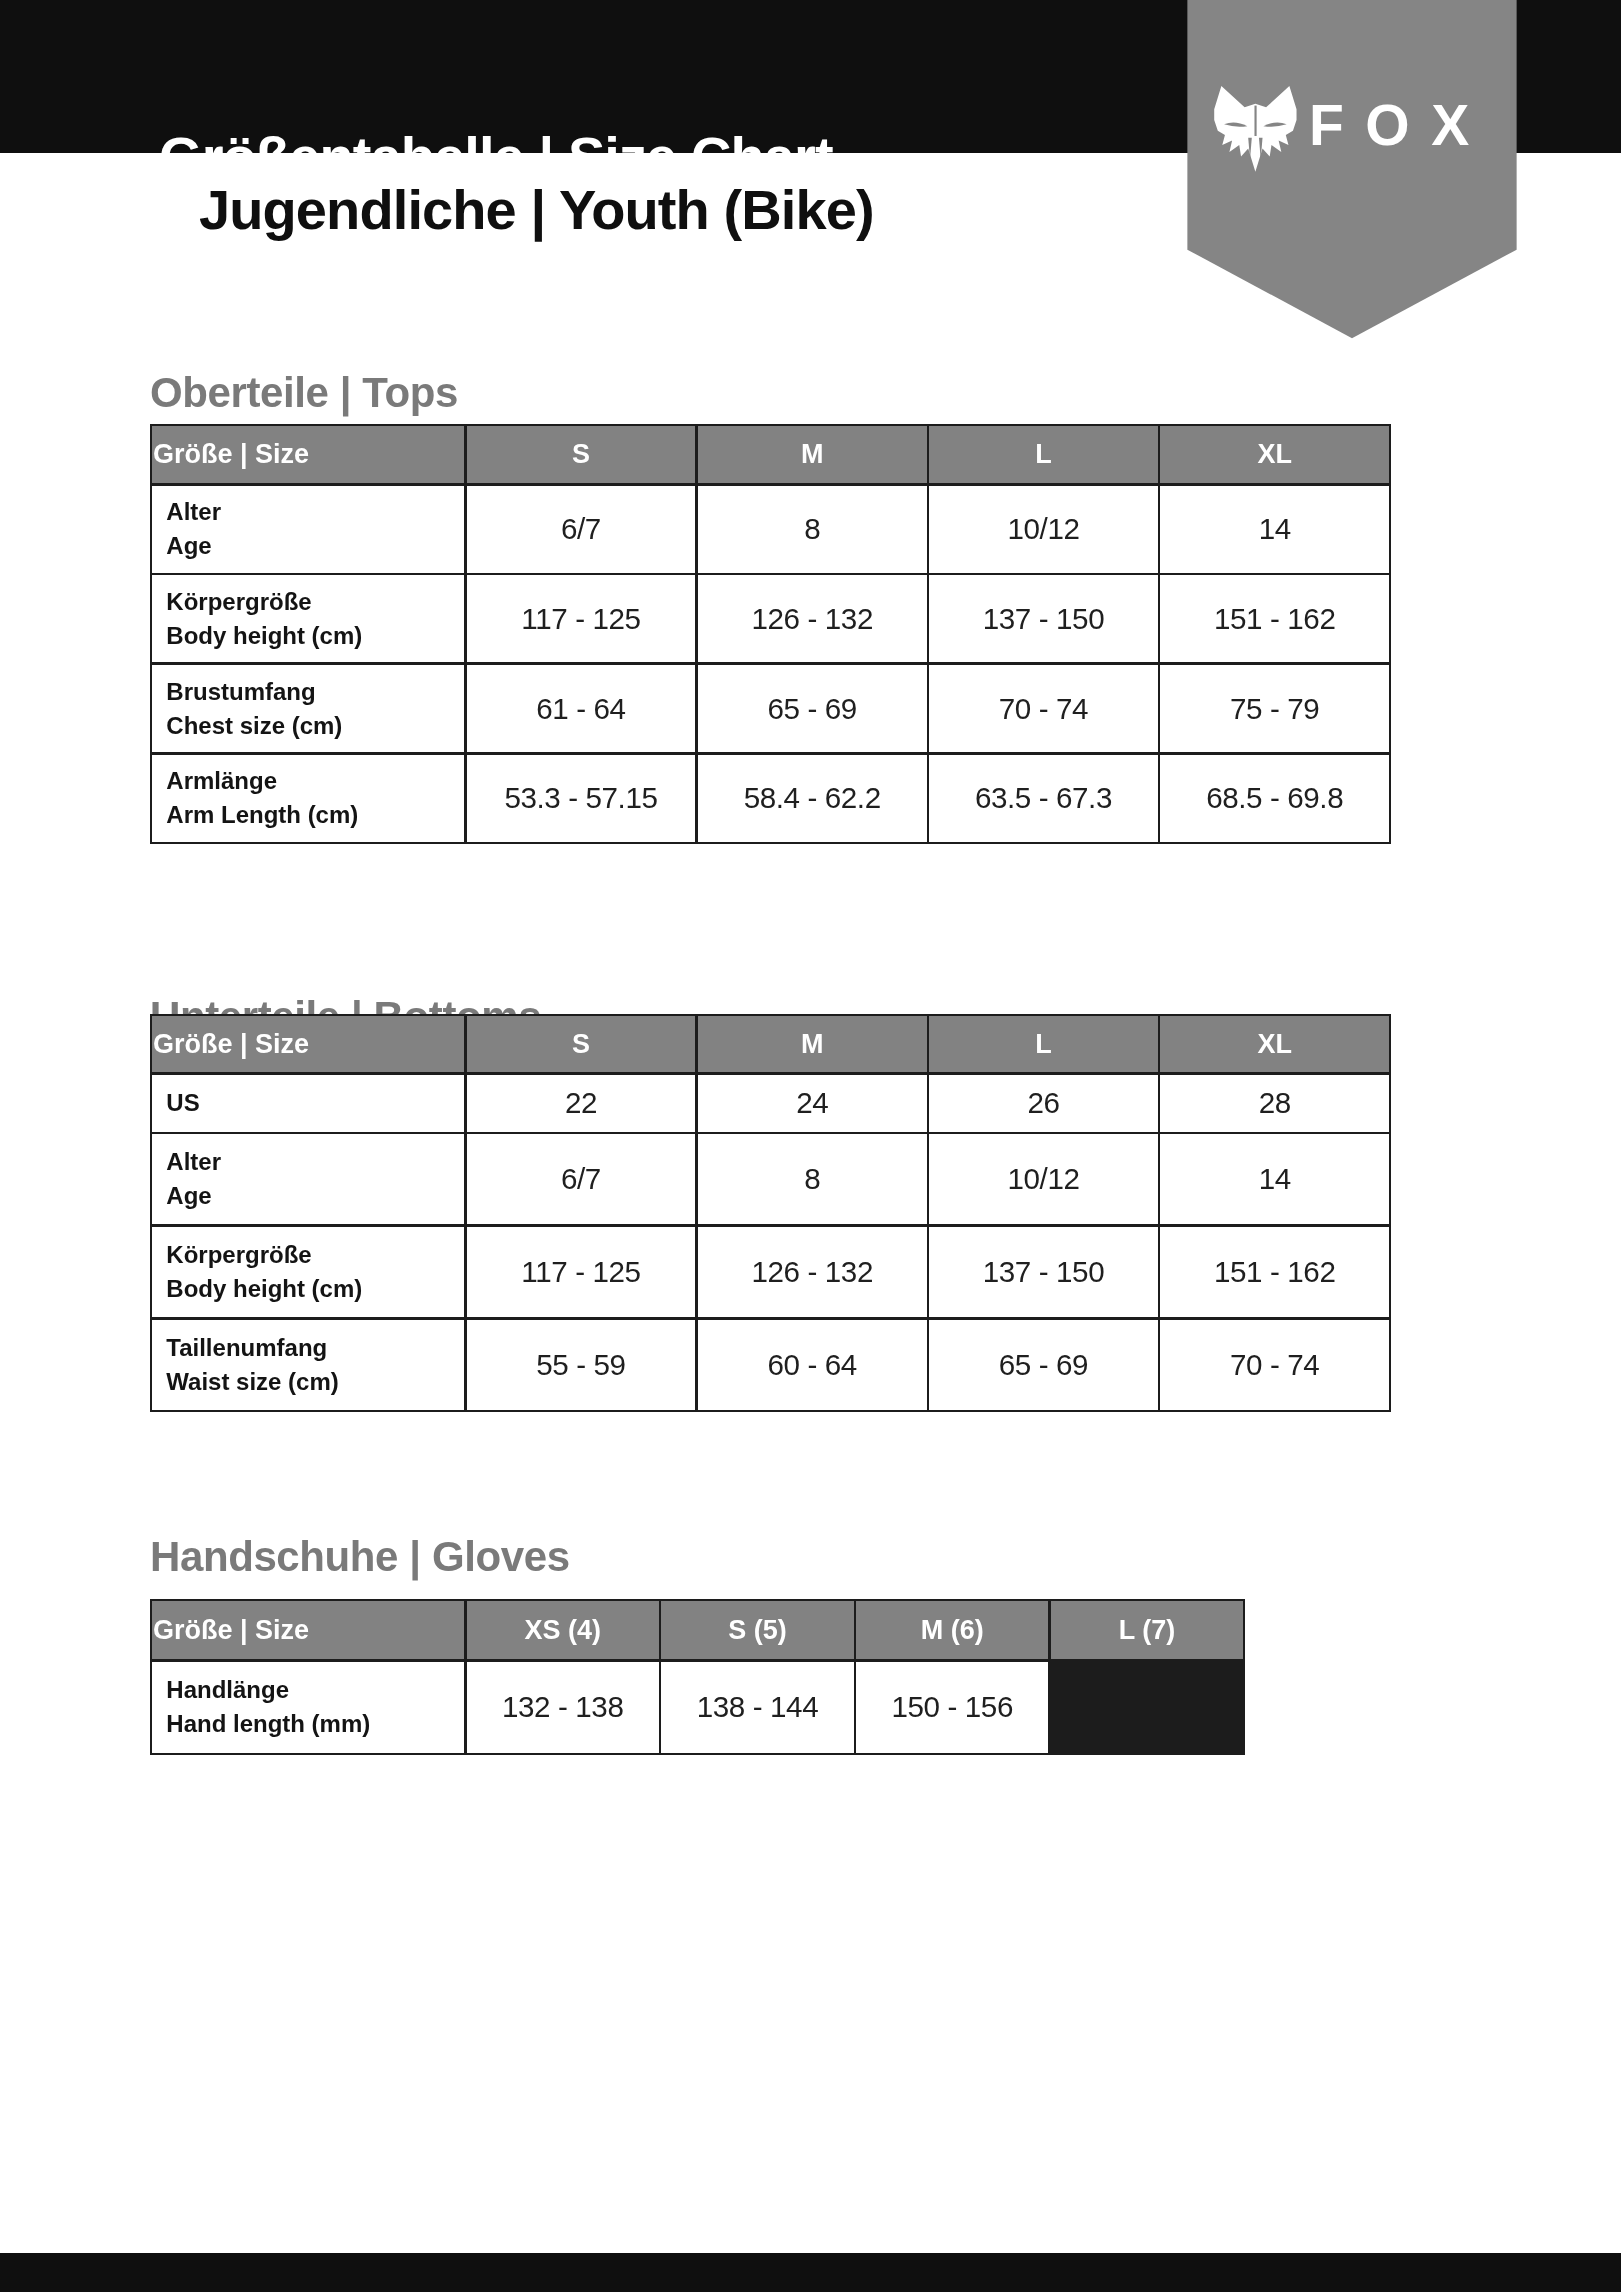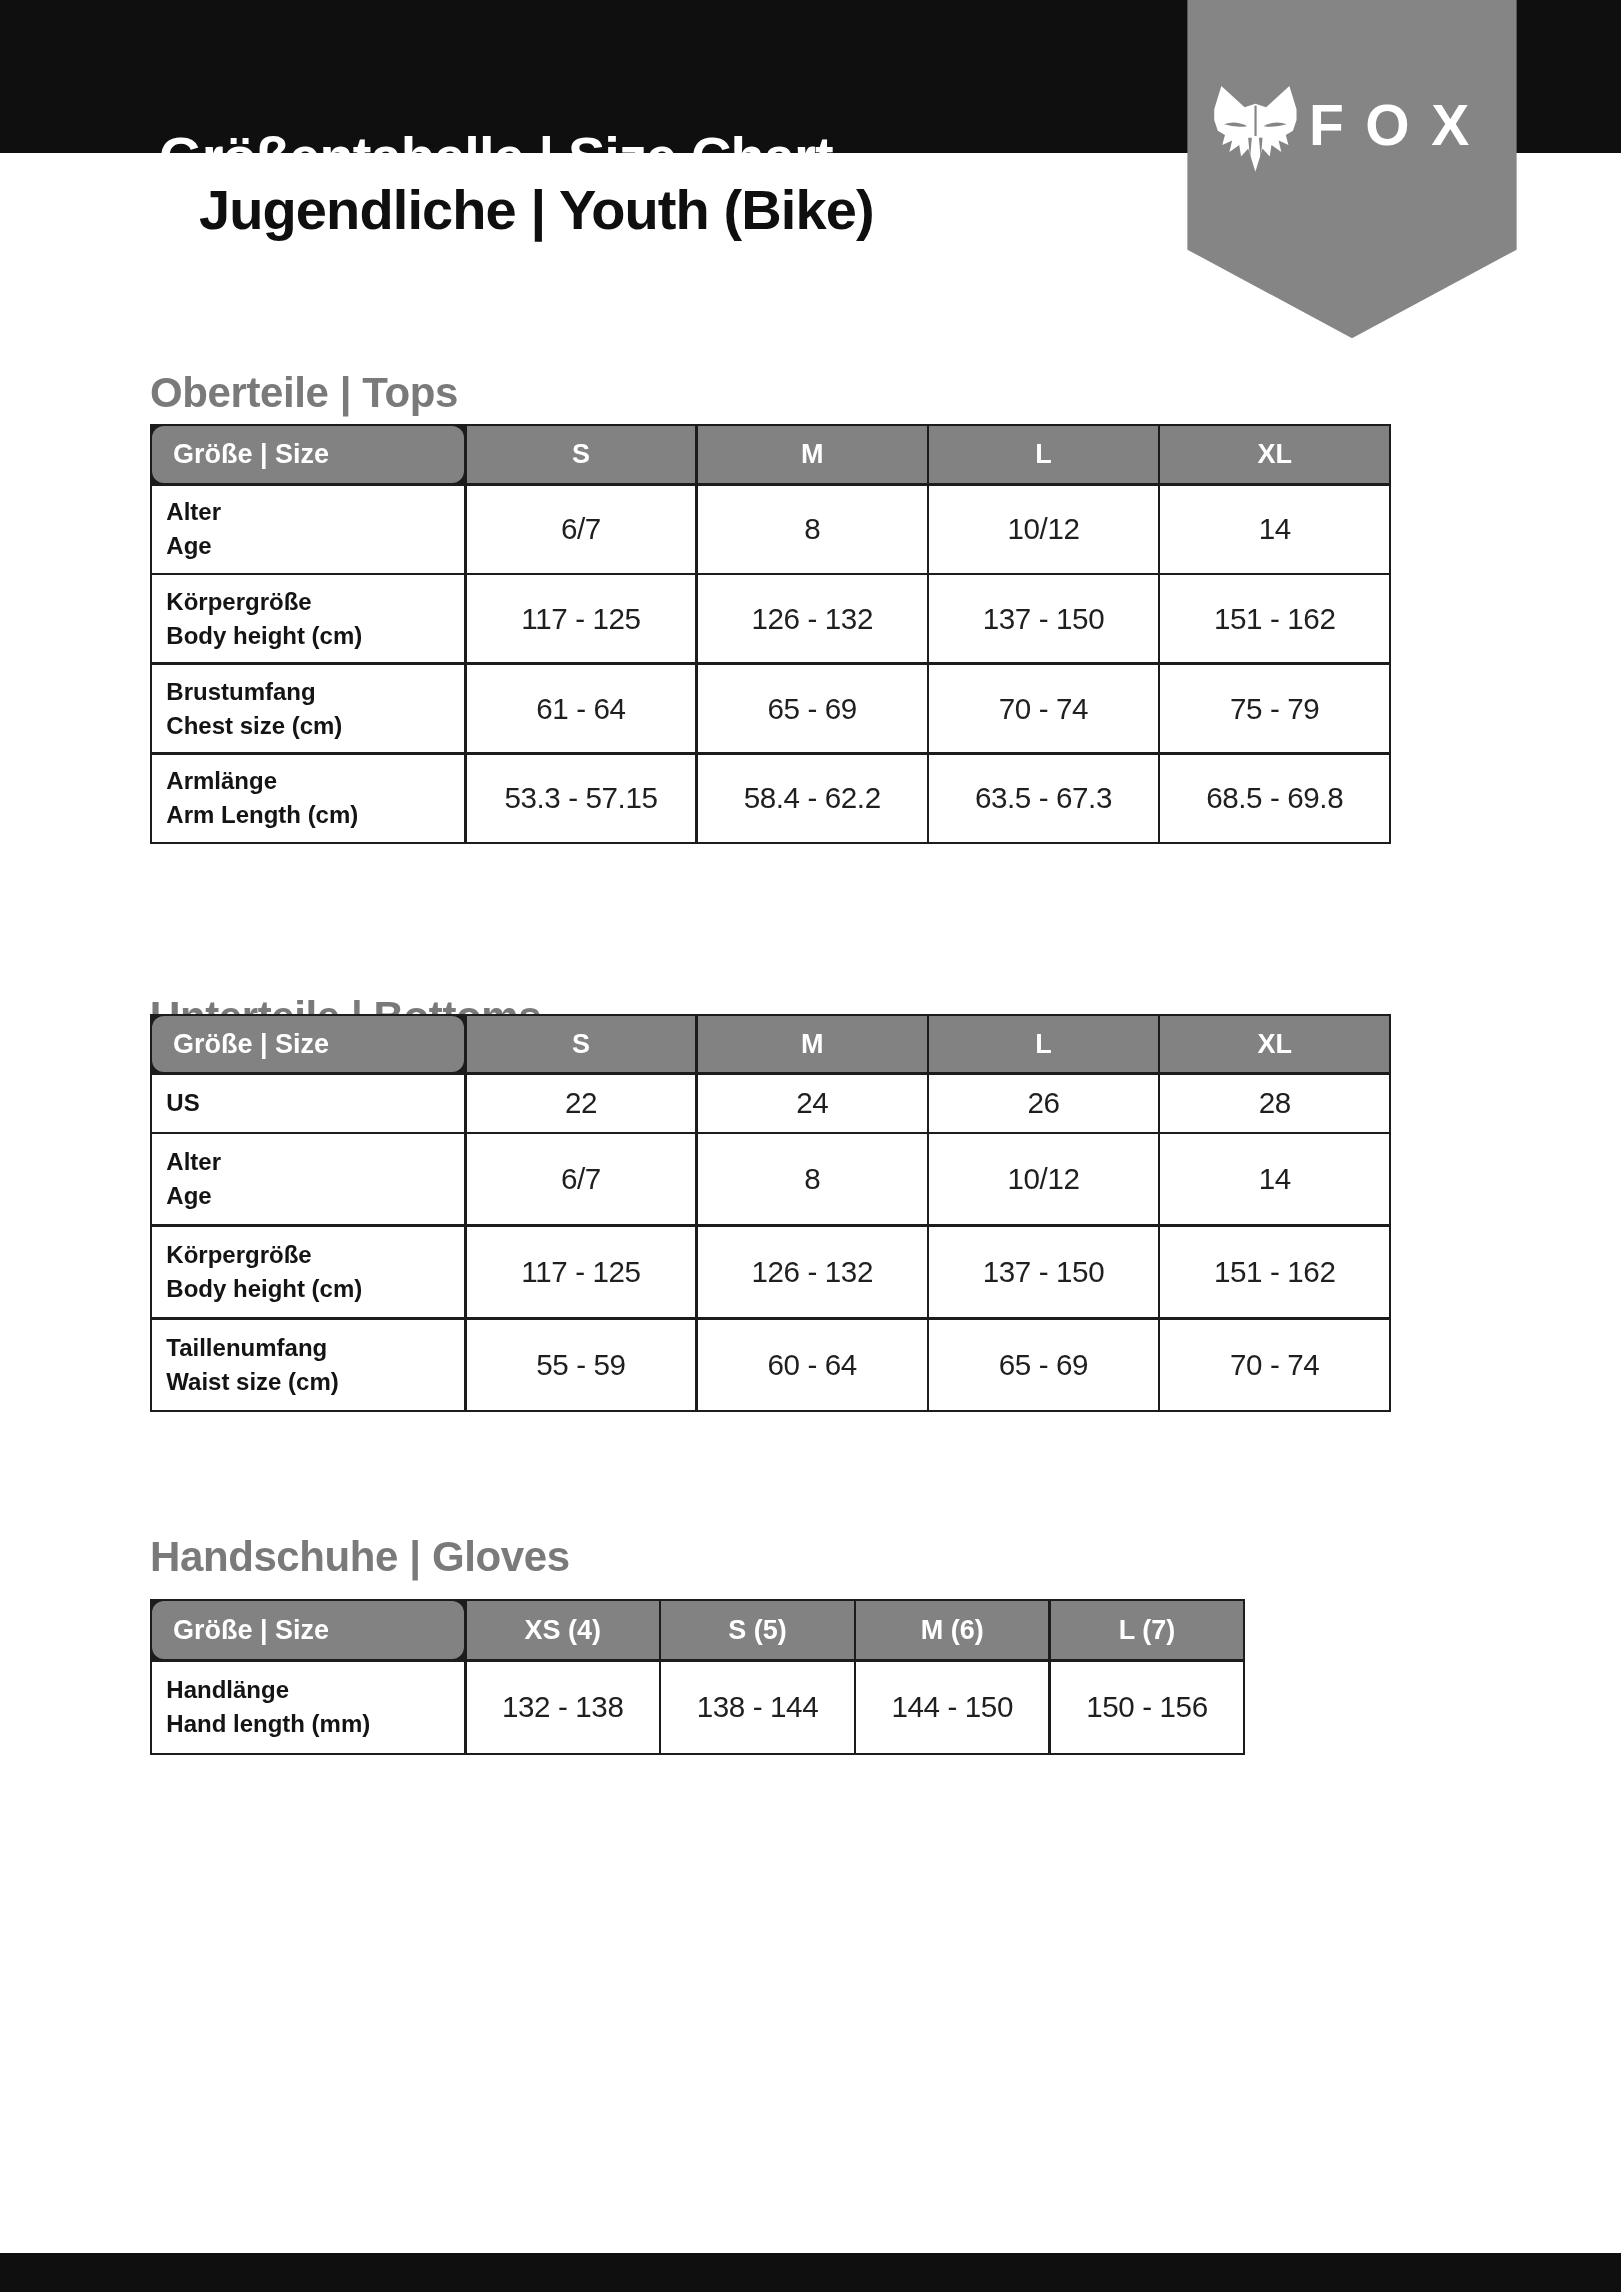--- a/index.html
+++ b/index.html
@@ -34,21 +34,21 @@
     display:grid;gap:2.7px;background:#1c1c1c;border:2.7px solid #1c1c1c;
     box-sizing:border-box;
   }
   .tbl-tops{left:150px;top:424px;width:1241px;grid-template-columns:312px repeat(4,1fr);grid-template-rows:57px 87px 87px 87px 87px;}
   .tbl-bottoms{left:150px;top:1014px;width:1241px;grid-template-columns:312px repeat(4,1fr);grid-template-rows:56px 57px 90px 90px 90px;}
   .tbl-gloves{left:150px;top:1599px;width:1095px;grid-template-columns:312px repeat(4,1fr);grid-template-rows:58px 91px;}
   .th{
     background:#828282;color:#ffffff;font-size:27px;font-weight:bold;
     display:flex;align-items:center;justify-content:center;
   }
-  .th.first{justify-content:flex-start;padding-left:21px;border-radius:12px;}
+  .th.first{justify-content:flex-start;padding-left:1px;}
   .lbl{
     background:#ffffff;color:#141414;font-size:24px;font-weight:bold;
     display:flex;flex-direction:column;justify-content:center;
     padding-left:14.3px;line-height:34px;
   }
   .lbl span{display:block;}
   .td{
     background:#ffffff;color:#1f1f1f;font-size:29.6px;
     display:flex;align-items:center;justify-content:center;
     letter-spacing:-0.4px;
@@ -178,18 +178,17 @@
   <div class="th">S (5)</div>
   <div class="th">M (6)</div>
   <div class="th">L (7)</div>
 
   <div class="lbl">
     <span>Handlänge</span>
     <span>Hand length (mm)</span>
   </div>
   <div class="td">132 - 138</div>
   <div class="td">138 - 144</div>
-  <div class="td">144 - 150</div>
   <div class="td">150 - 156</div>
 </div>
 
 <div class="abs botbar"></div>
 
 
 </body></html>

